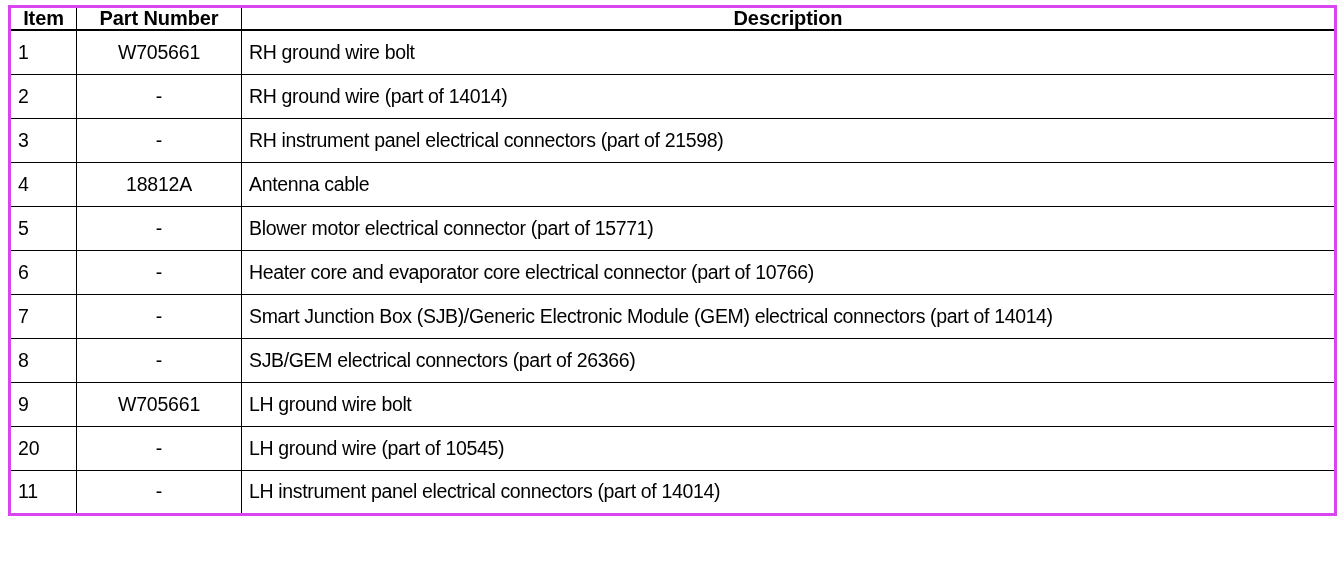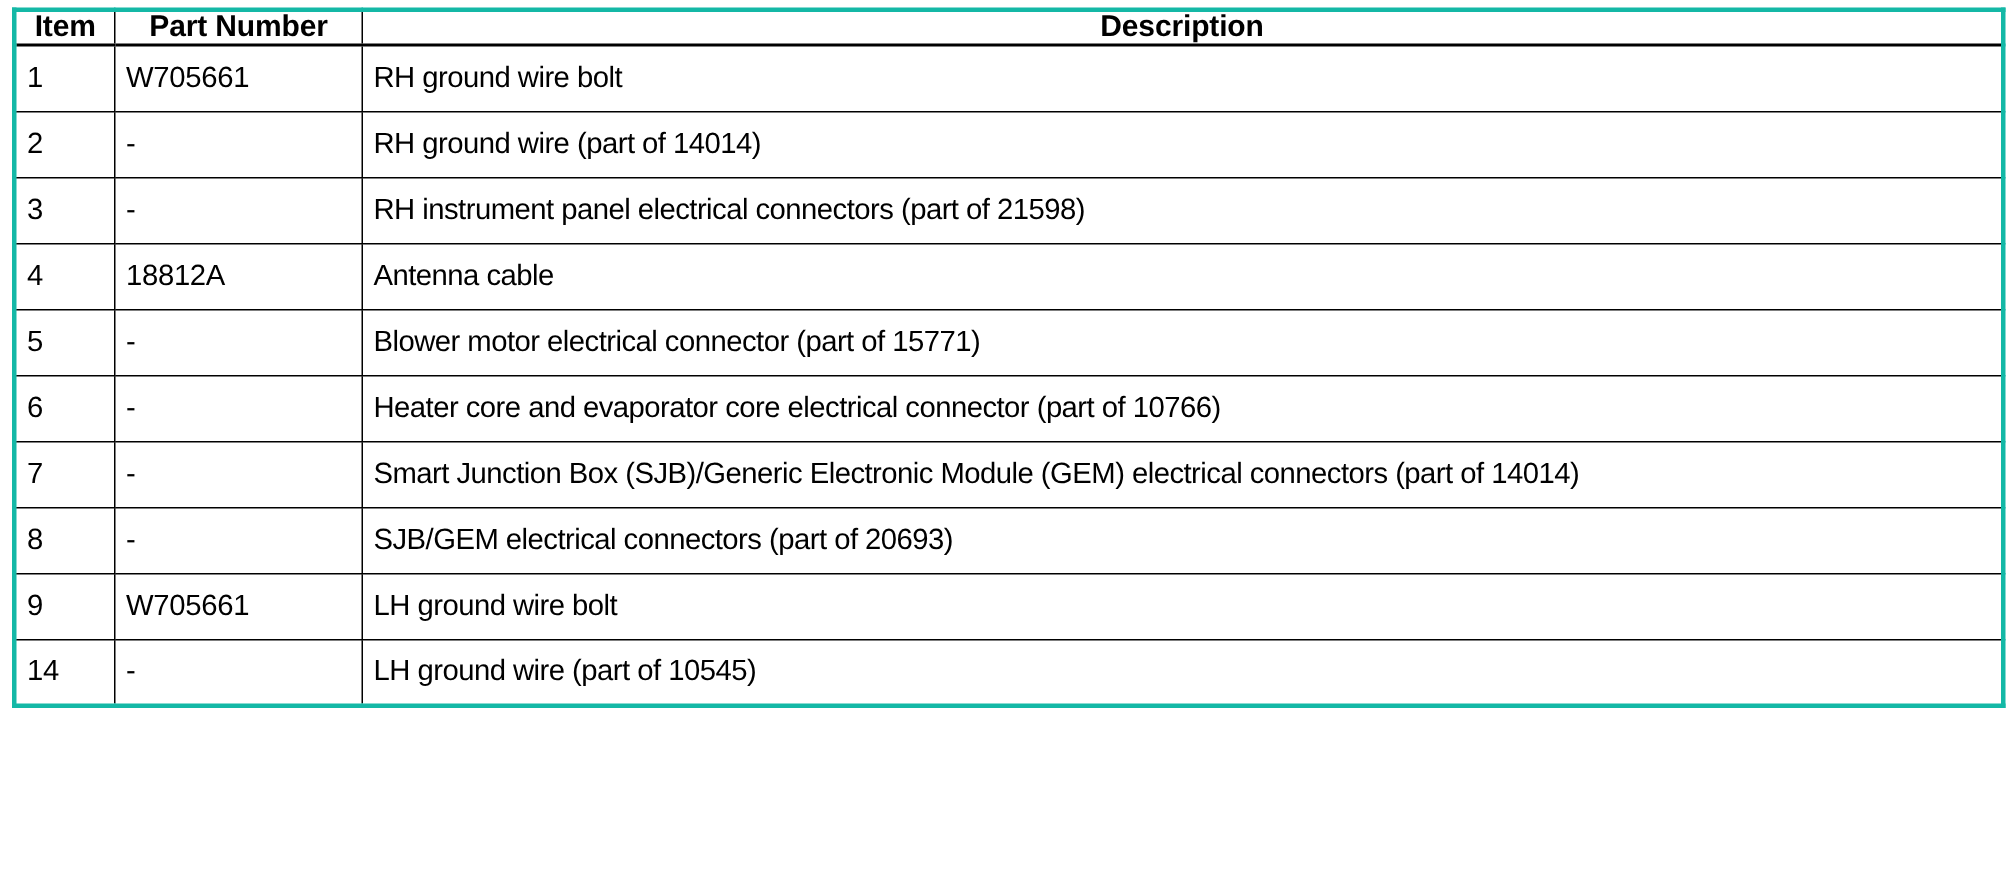--- a/index.html
+++ b/index.html
@@ -22,21 +22,21 @@
     width: 1326px;
     height: 577px;
     box-sizing: border-box;
   }
 
   table.parts-table {
     border-collapse: collapse;
     table-layout: fixed;
     width: 1326px;
     height: 452px;
-    border: 3px solid #14b8a6;
+    border: 3px solid #d946ef;
     background: #ffffff;
   }
 
   table.parts-table col.col-item   { width: 67px;  }
   table.parts-table col.col-part   { width: 165px; }
   table.parts-table col.col-desc   { width: 1094px; }
 
   table.parts-table th,
   table.parts-table td {
     border: 1px solid #000000;
@@ -64,21 +64,21 @@
   table.parts-table tbody td {
     font-weight: normal;
     text-align: left;
   }
 
   table.parts-table tbody td.cell-item {
     text-align: left;
   }
 
   table.parts-table tbody td.cell-part {
-    text-align: left;
+    text-align: center;
   }
 
   table.parts-table tbody td.cell-desc {
     text-align: left;
     letter-spacing: -0.35px;
   }
 
   table.parts-table tbody tr {
     height: 44px;
   }
@@ -132,27 +132,32 @@
         <td class="cell-desc">Heater core and evaporator core electrical connector (part of 10766)</td>
       </tr>
       <tr>
         <td class="cell-item">7</td>
         <td class="cell-part">-</td>
         <td class="cell-desc">Smart Junction Box (SJB)/Generic Electronic Module (GEM) electrical connectors (part of 14014)</td>
       </tr>
       <tr>
         <td class="cell-item">8</td>
         <td class="cell-part">-</td>
-        <td class="cell-desc">SJB/GEM electrical connectors (part of 20693)</td>
+        <td class="cell-desc">SJB/GEM electrical connectors (part of 26366)</td>
       </tr>
       <tr>
         <td class="cell-item">9</td>
         <td class="cell-part">W705661</td>
         <td class="cell-desc">LH ground wire bolt</td>
       </tr>
       <tr>
-        <td class="cell-item">14</td>
+        <td class="cell-item">20</td>
         <td class="cell-part">-</td>
         <td class="cell-desc">LH ground wire (part of 10545)</td>
+      </tr>
+      <tr>
+        <td class="cell-item">11</td>
+        <td class="cell-part">-</td>
+        <td class="cell-desc">LH instrument panel electrical connectors (part of 14014)</td>
       </tr>
     </tbody>
   </table>
 </div>
 
 </body></html>

